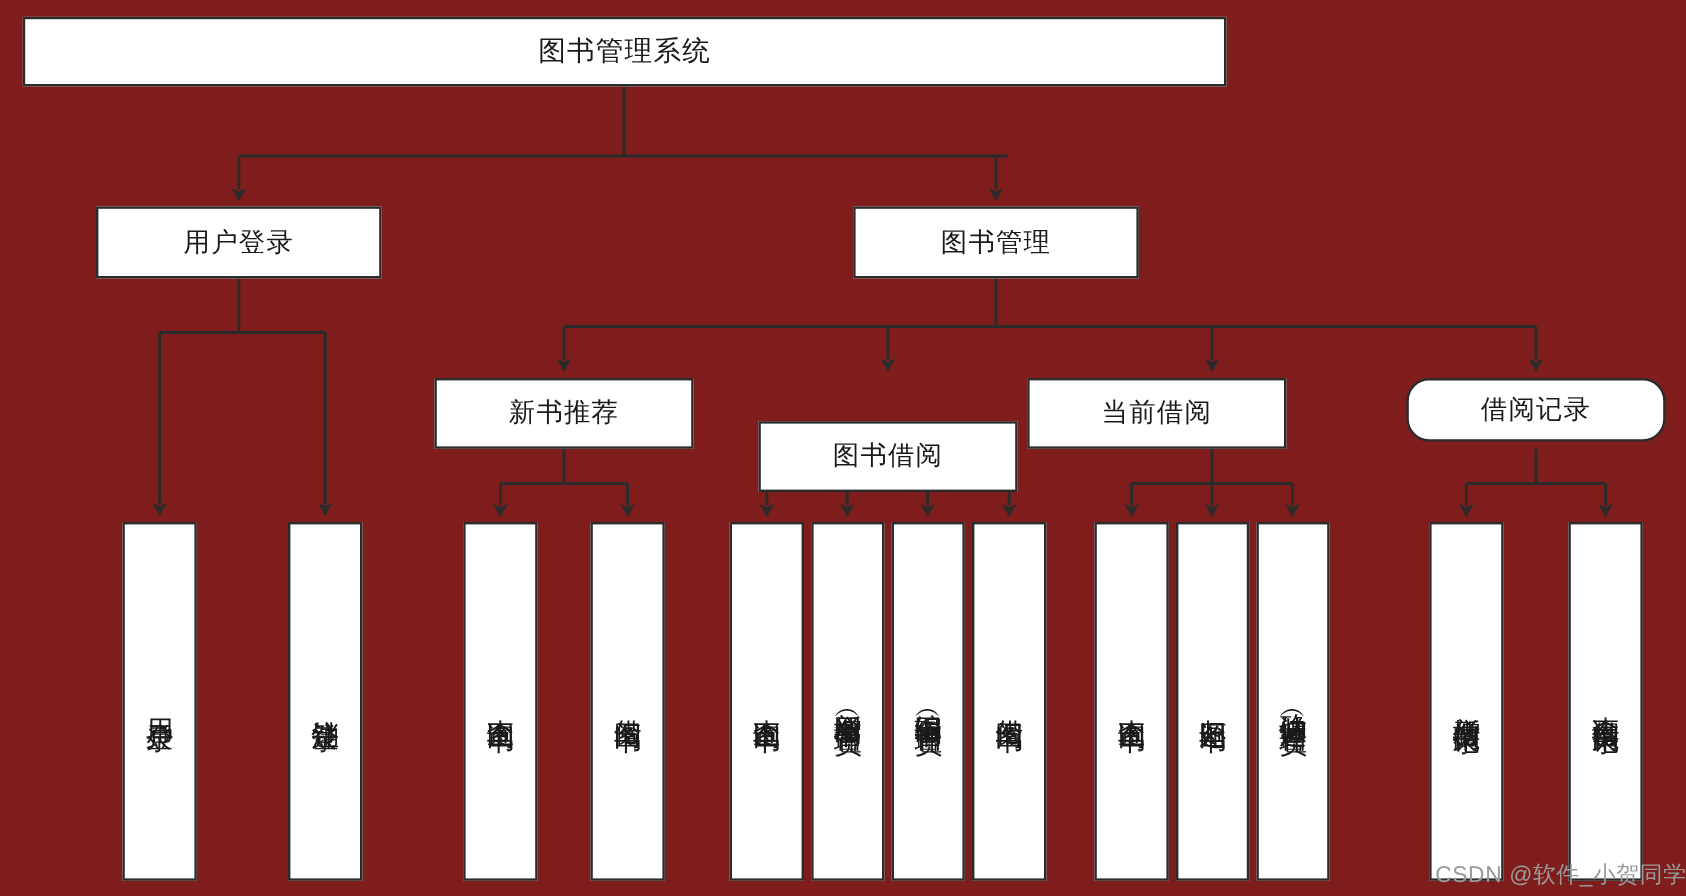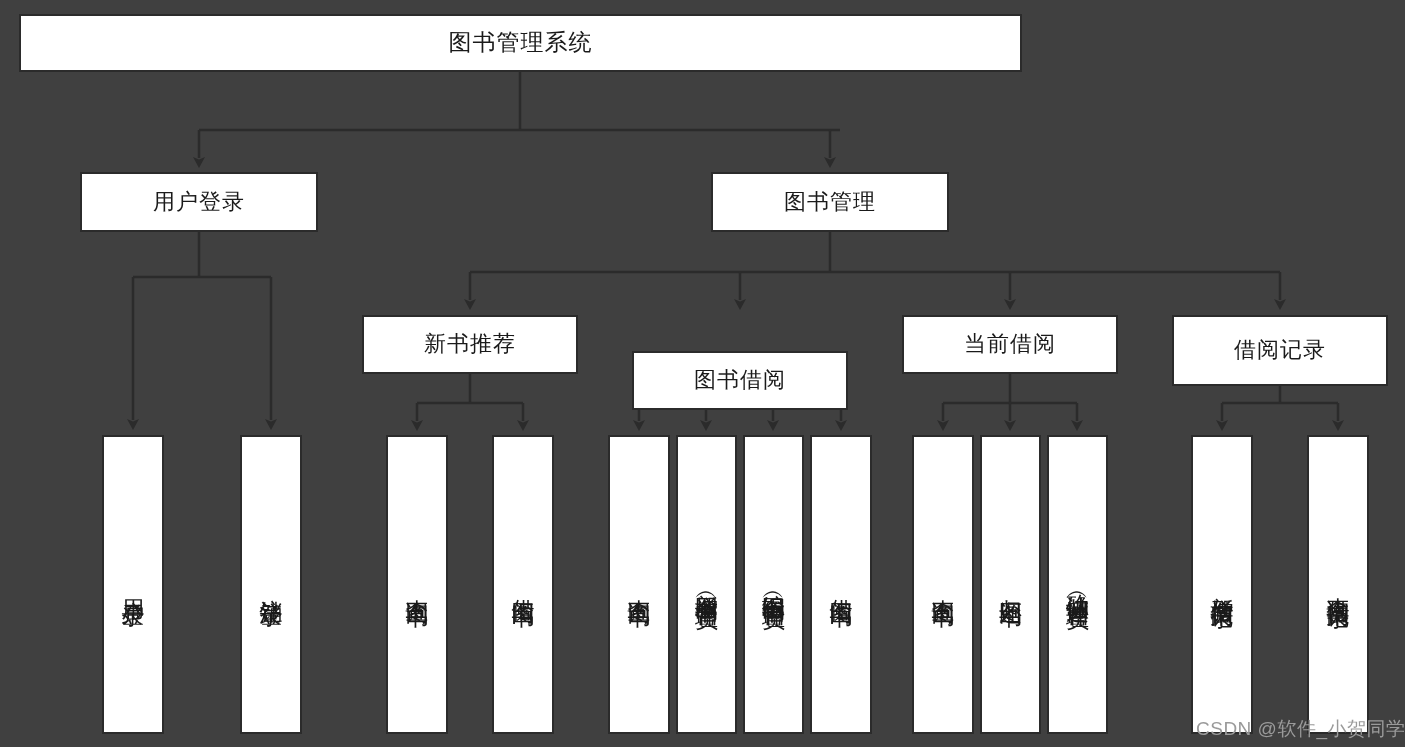--- a/index.html
+++ b/index.html
@@ -8,21 +8,21 @@
     padding: 0;
     background: #ffffff;
   }
   body {
     font-family: "Liberation Sans", "DejaVu Sans", sans-serif;
   }
   #canvas {
     position: relative;
     width: 1405px;
     height: 747px;
-    background: #404040;
+    background: #7f1d1d;
     overflow: hidden;
   }
   
   #wires {
     position: absolute;
     left: 0;
     top: 0;
     width: 1405px;
     height: 747px;
     pointer-events: none;
@@ -143,25 +143,25 @@
   </div>
 
   <div class="node horiz" style="left:362px; top:315px; width:216px; height:59px;">
     <span>新书推荐</span>
   </div>
 
   <div class="node horiz" style="left:632px; top:315px; width:216px; height:59px;margin-top:36px;">
     <span>图书借阅</span>
   </div>
 
-  <div class="node horiz" style="left:902px; top:315px; width:216px; height:59px;">
+  <div class="node horiz" style="left:856px; top:315px; width:216px; height:59px;">
     <span>当前借阅</span>
   </div>
 
-  <div class="node horiz" style="left:1172px; top:315px; width:216px; height:71px;">
+  <div class="node horiz" style="left:1172px; top:315px; width:216px; height:53px;border-radius:19px;">
     <span>借阅记录</span>
   </div>
 
   <div class="node vert" style="left:102px; top:435px; width:62px; height:299px;">
     <span class="vtext">用户登录</span>
   </div>
 
   <div class="node vert" style="left:240px; top:435px; width:62px; height:299px;">
     <span class="vtext">注销登录</span>
   </div>

